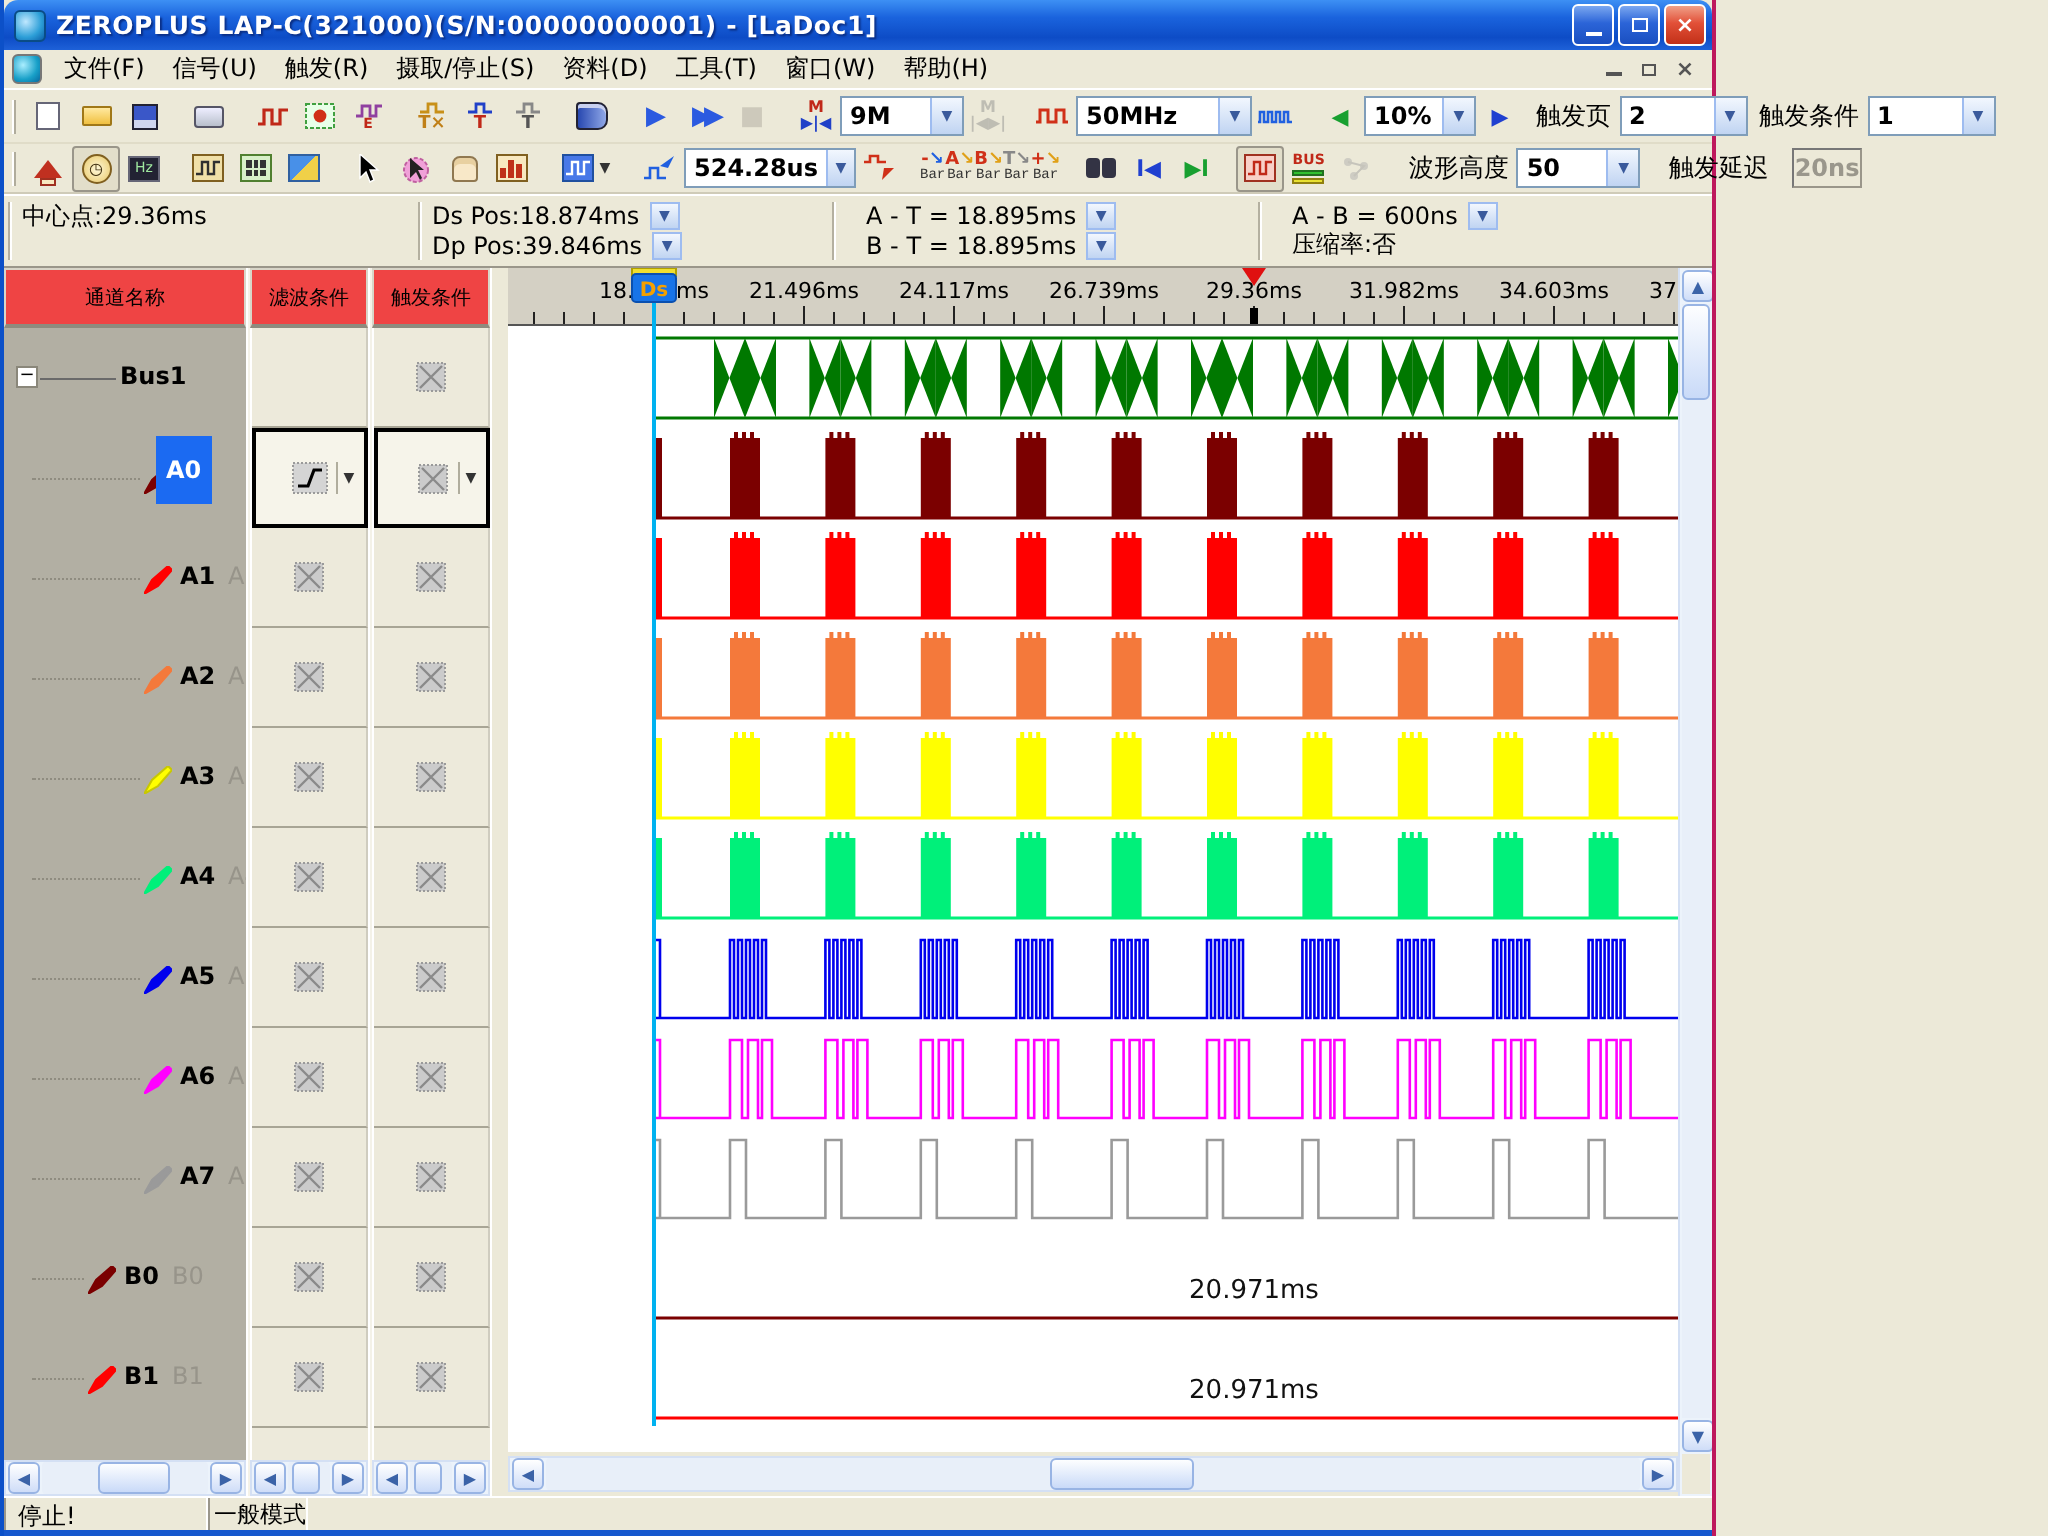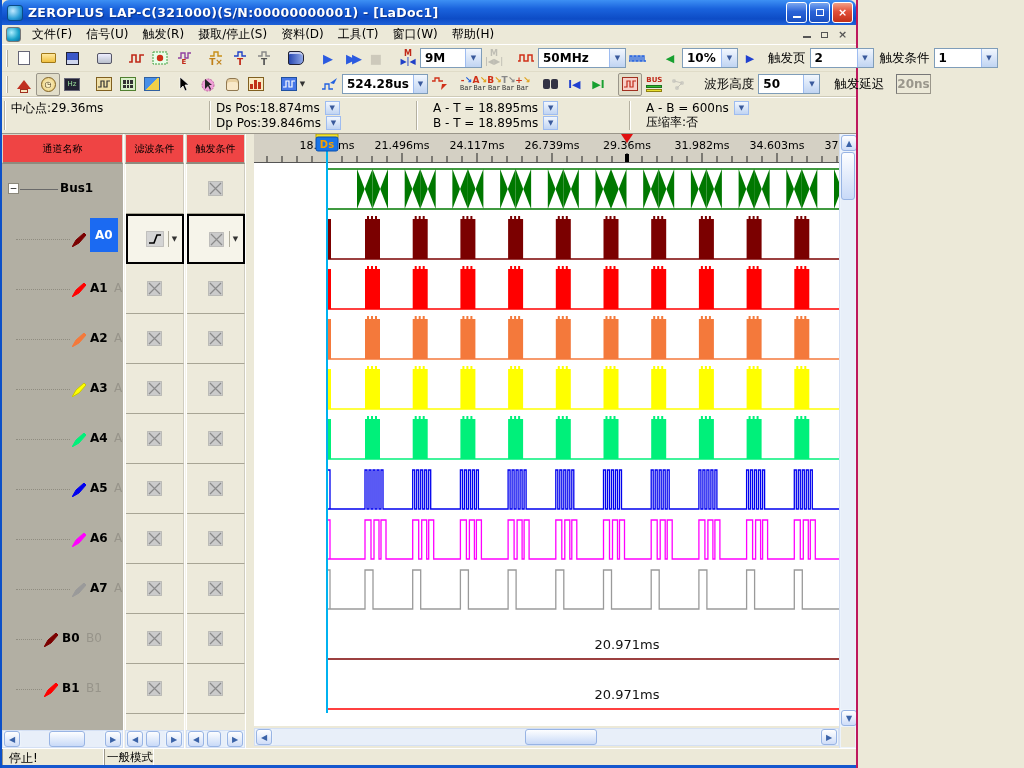--- a/index.html
+++ b/index.html
@@ -452,21 +452,21 @@
           <div class="chrow">
             <span style="position:absolute;left:6px;top:19px;width:11px;height:11px;background:#fff;border:1px solid #8a877a;font-size:9px;line-height:9px;text-align:center;color:#000;">−</span>
             <span class="tree-h" style="left:18px;width:38px;border-top-style:solid;border-color:#6a6a6a;"></span>
             <span class="chlabel" style="left:58px;">Bus1</span>
           </div>
           <div class="chrow">
             <span class="tree-h" style="left:14px;width:54px;"></span>
             <span class="probe" style="left:70px;"><svg width="14" height="14">
                 <polygon points="0,14 4,7 12,0 14,2 7,10" fill="#7B0000" stroke="#7B0000"></polygon>
               </svg></span>
-            <span class="chlabel sel" style="left:88px;">A0</span>
+            <span class="chlabel sel" style="left:76px;">A0</span>
           </div>
           <div class="chrow">
             <span class="tree-h" style="left:14px;width:54px;"></span>
             <span class="probe" style="left:70px;"><svg width="14" height="14">
                 <polygon points="0,14 4,7 12,0 14,2 7,10" fill="#FF0000" stroke="#FF0000"></polygon>
               </svg></span>
             <span class="chlabel" style="left:88px;">A1</span>
             <span class="ghost" style="left:112px;">A1</span>
           </div>
           <div class="chrow">

